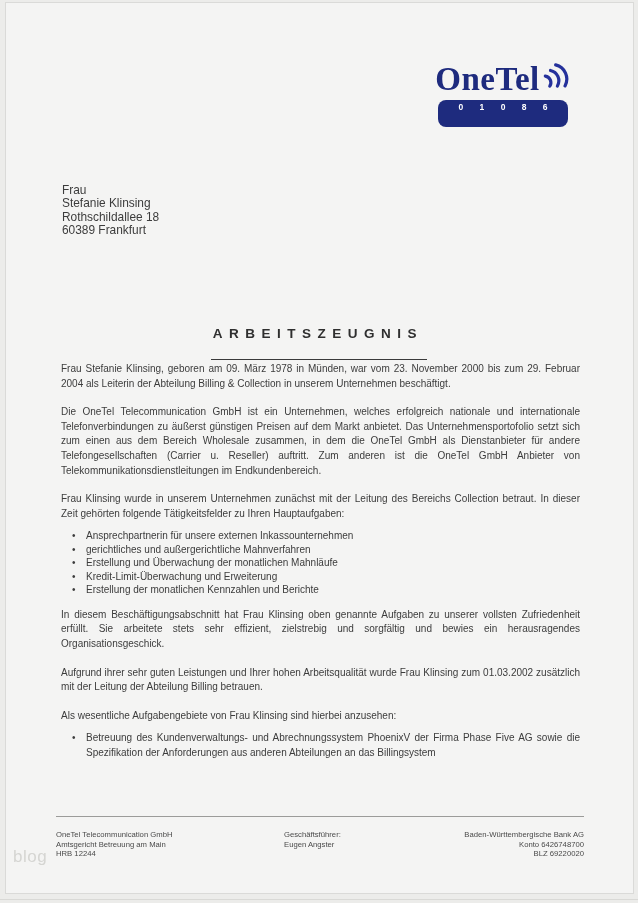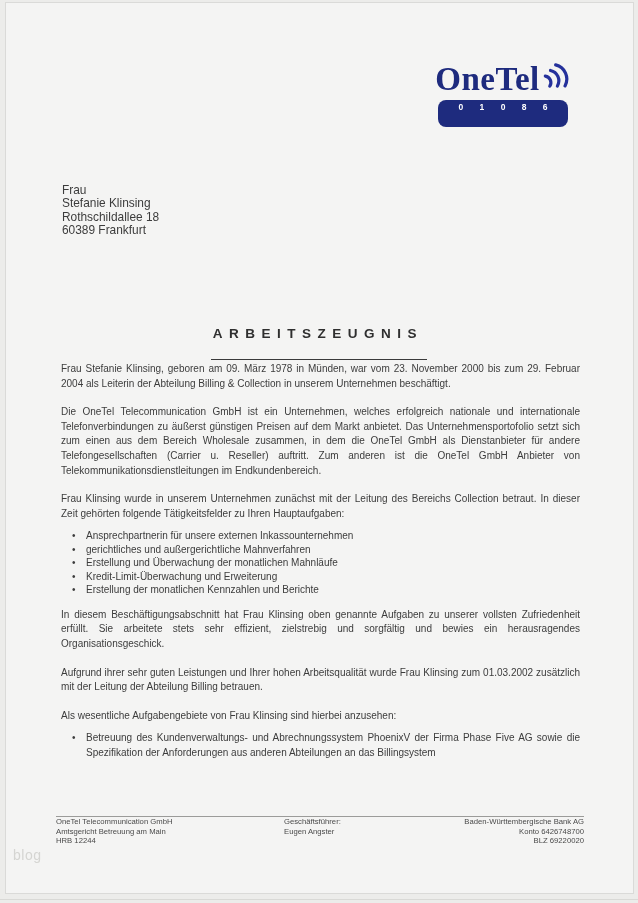--- a/index.html
+++ b/index.html
@@ -59,30 +59,30 @@
   .letter-body p{margin:0 0 14px 0;}
   .letter-body p.tight{margin-bottom:8px;}
   ul.tasks{list-style:none;margin:0 0 11px 0;padding:0;}
   ul.tasks li{position:relative;padding-left:25px;line-height:13.5px;text-align:left;}
   ul.tasks li::before{content:"\2022";position:absolute;left:11px;top:0;}
   ul.tasks.wide li{line-height:14.6px;text-align:justify;}
 
   
   .footer{
     position:absolute;left:56px;right:54px;top:816px;
-    border-top:1px solid #9b9b99;padding-top:0;
+    border-top:1px solid #9b9b99;padding-top:13px;
     display:flex;font-size:7.7px;line-height:9.7px;color:#4a4a4a;
   }
   .footer .col1{width:228px;}
   .footer .col2{flex:1;}
   .footer .col3{width:170px;text-align:right;}
 
   .watermark{
     position:absolute;left:13px;top:847px;
-    font-size:14px;color:#d5d5d2;letter-spacing:0.5px;
+    font-size:17px;color:#d5d5d2;letter-spacing:0.5px;
   }
 </style>
 </head>
 <body>
 
 <div class="page"></div>
 <div class="bottom-line"></div>
 
 <div class="logo">
   <div class="brand-row">

